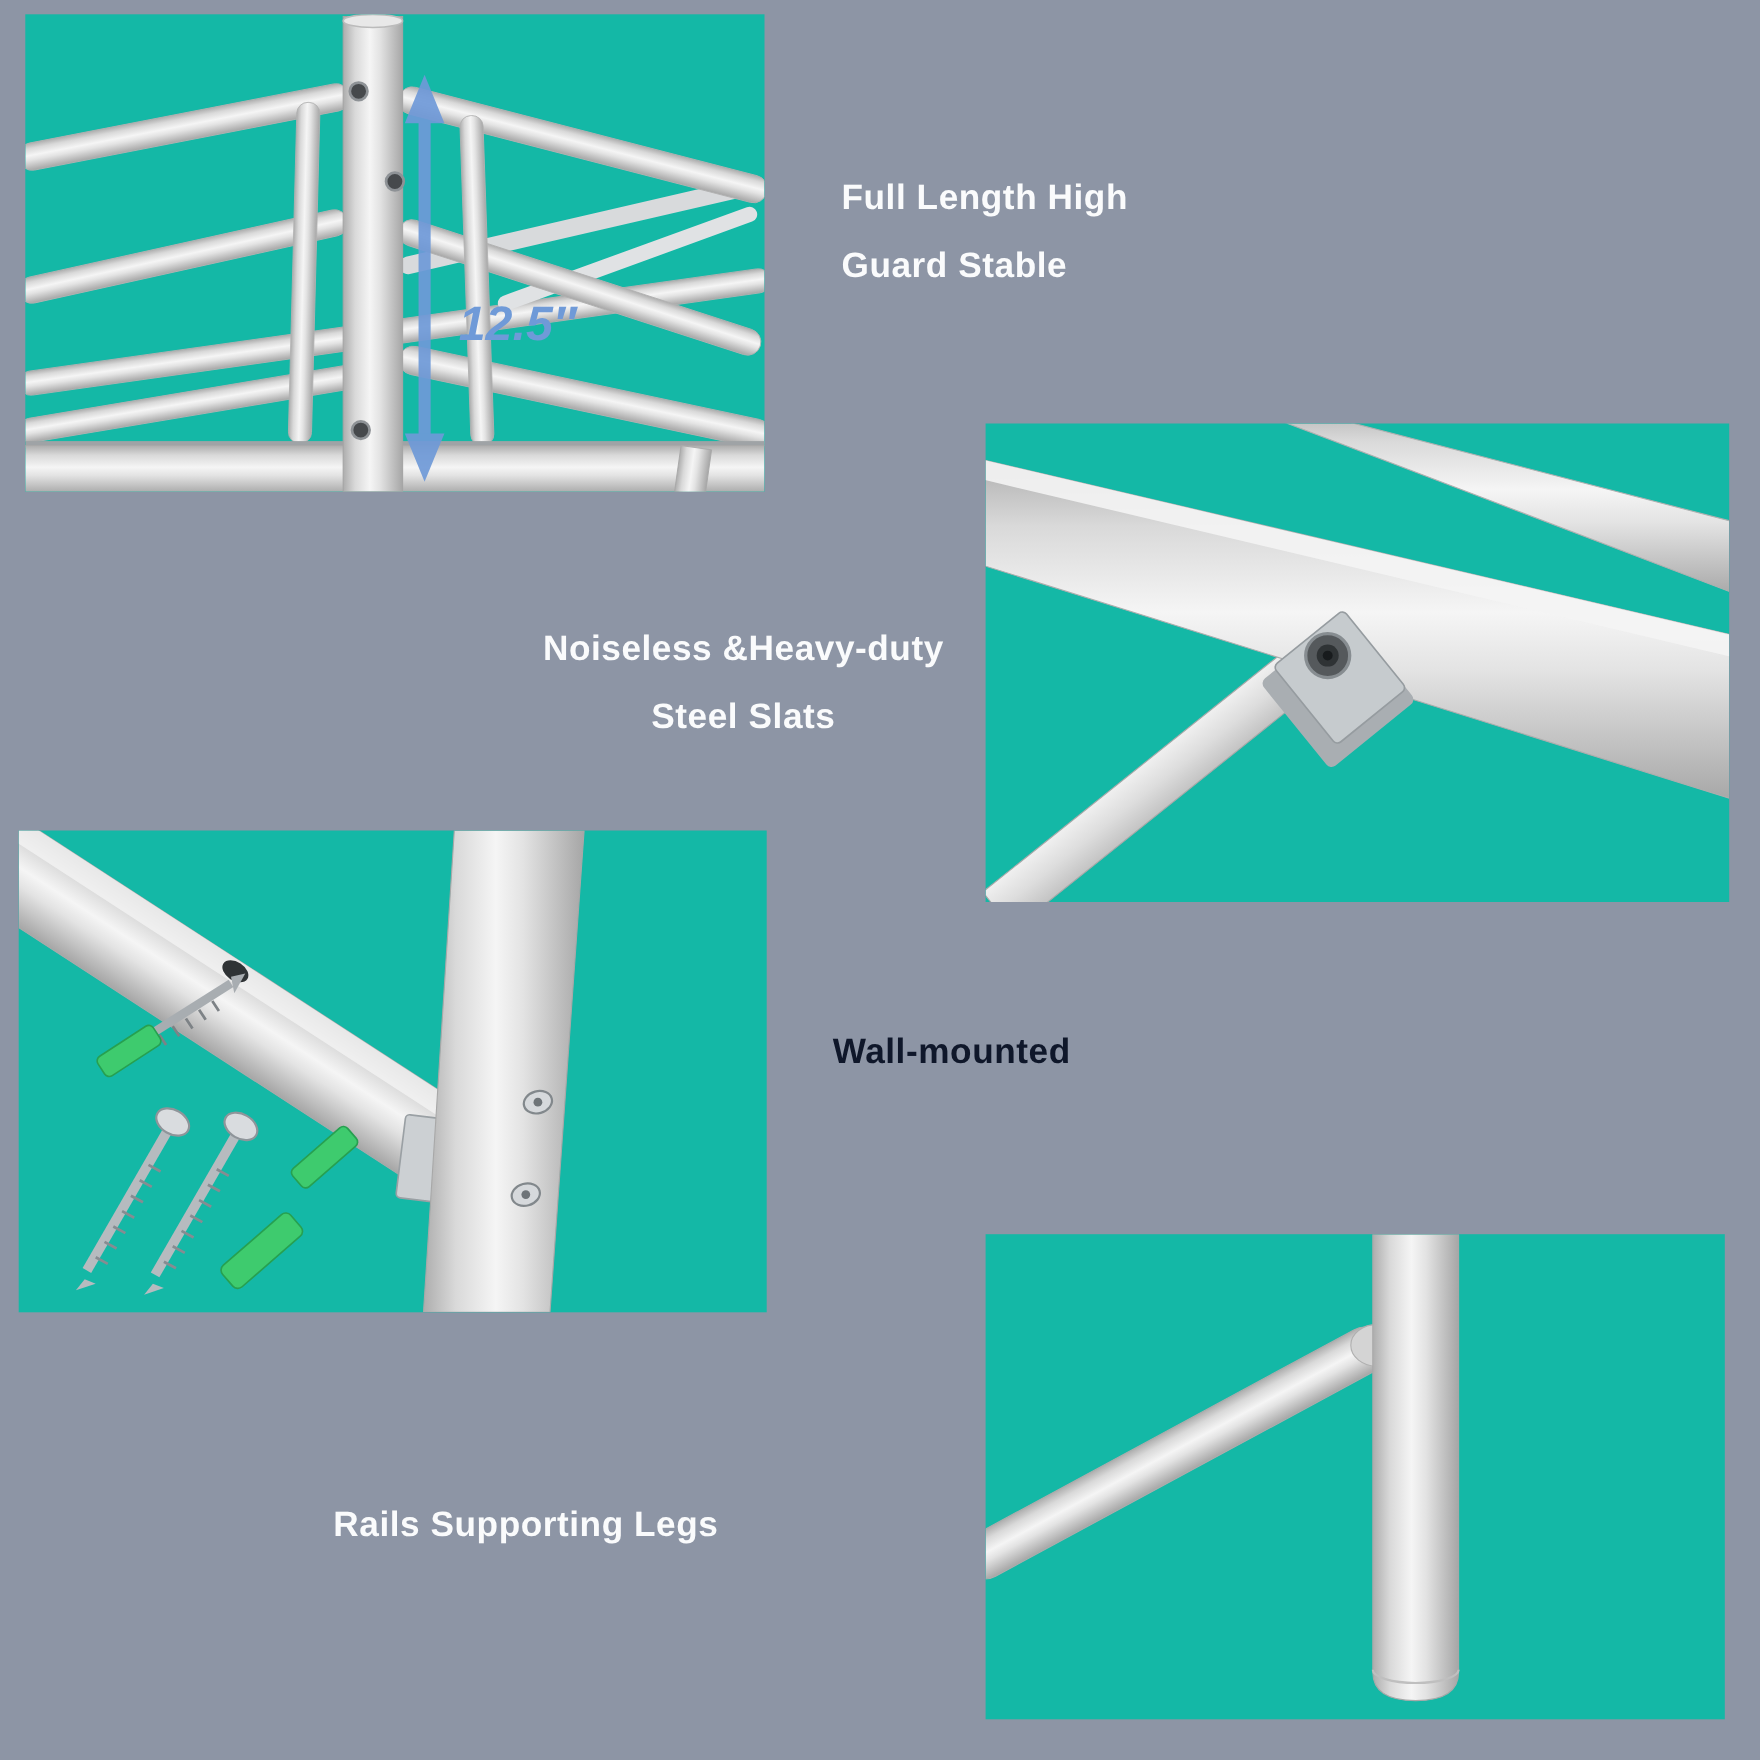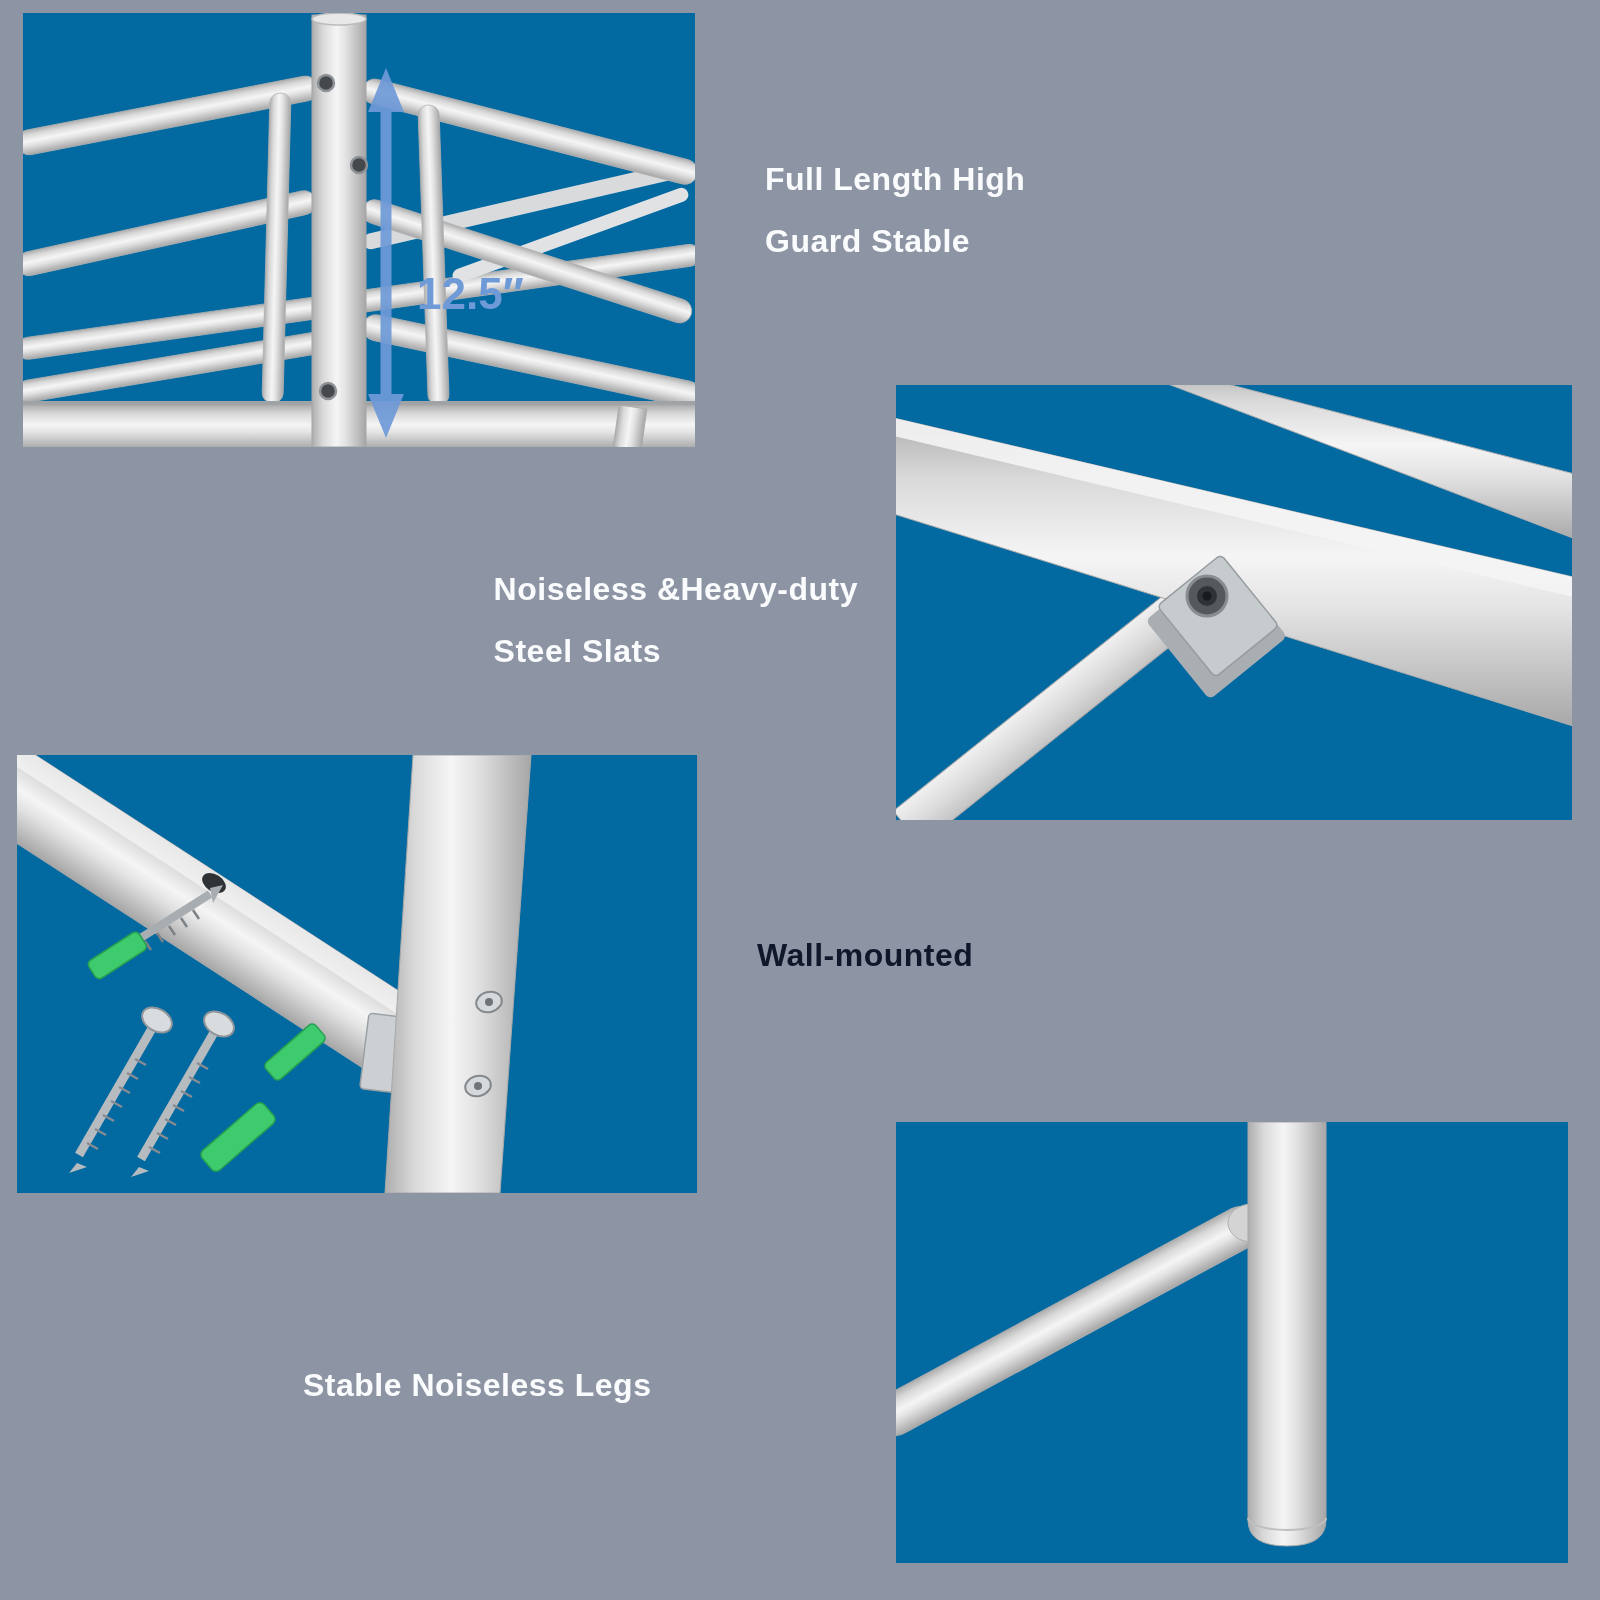--- a/index.html
+++ b/index.html
@@ -1,26 +1,26 @@
 <!DOCTYPE html>
 <html><head>
 <meta charset="utf-8">
 <style>
   html,body{margin:0;padding:0;}
   body{width:1600px;height:1600px;overflow:hidden;}
   .stage{position:relative;width:1600px;height:1600px;background:#8d95a5;font-family:"Liberation Sans",sans-serif;}
-  .photo{position:absolute;background:#0369a1;overflow:hidden;}
+  .photo{position:absolute;background:#14b8a6;overflow:hidden;font-style:italic;}
   .photo svg{display:block;width:100%;height:100%;}
   .p1{left:23px;top:13px;width:672px;height:434px;}
   .p2{left:896px;top:385px;width:676px;height:435px;}
   .p3{left:17px;top:755px;width:680px;height:438px;}
   .p4{left:896px;top:1122px;width:672px;height:441px;}
   .caption{position:absolute;font-weight:bold;font-size:32px;line-height:62px;letter-spacing:.5px;color:#fafbfc;}
   .c1{left:765px;top:148px;}
-  .c2{right:742px;top:558px;text-align:left;}
+  .c2{right:742px;top:558px;text-align:center;}
   .c3{left:757px;top:924px;}
   .c4{left:303px;top:1354px;white-space:nowrap;}
 </style>
 </head>
 <body>
 
 <svg width="0" height="0" style="position:absolute" aria-hidden="true">
   <defs>
     <linearGradient id="tubeH" x1="0" y1="0" x2="0" y2="1">
       <stop offset="0" stop-color="#adadad"></stop>
@@ -167,16 +167,16 @@
   <div class="caption c2" style="color: rgb(250, 251, 252);">
     <div>Noiseless &amp;Heavy-duty</div>
     <div>Steel Slats</div>
   </div>
 
   <div class="caption c3" style="color: #0f172a;">
     <div>Wall-mounted</div>
   </div>
 
   <div class="caption c4" style="color: rgb(250, 251, 252);">
-    <div>Stable Noiseless Legs</div>
+    <div>Rails Supporting Legs</div>
   </div>
 
 </div>
 
 </body></html>

